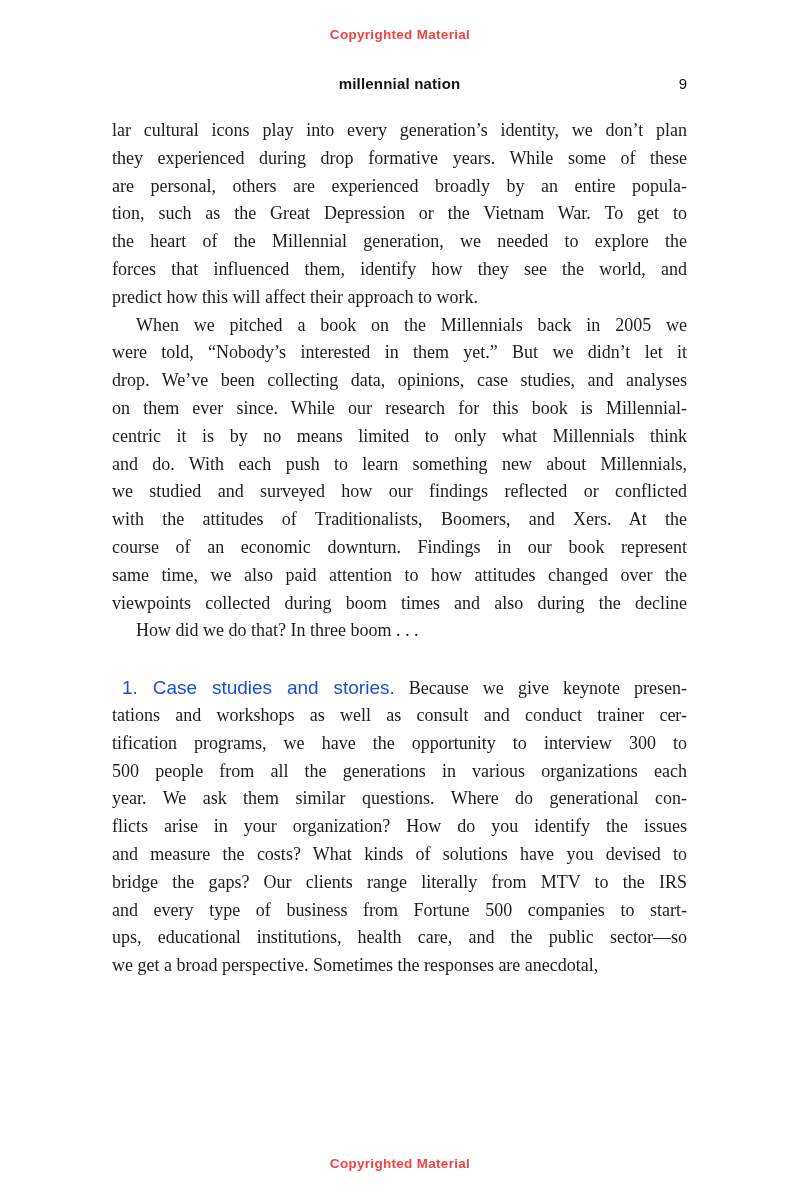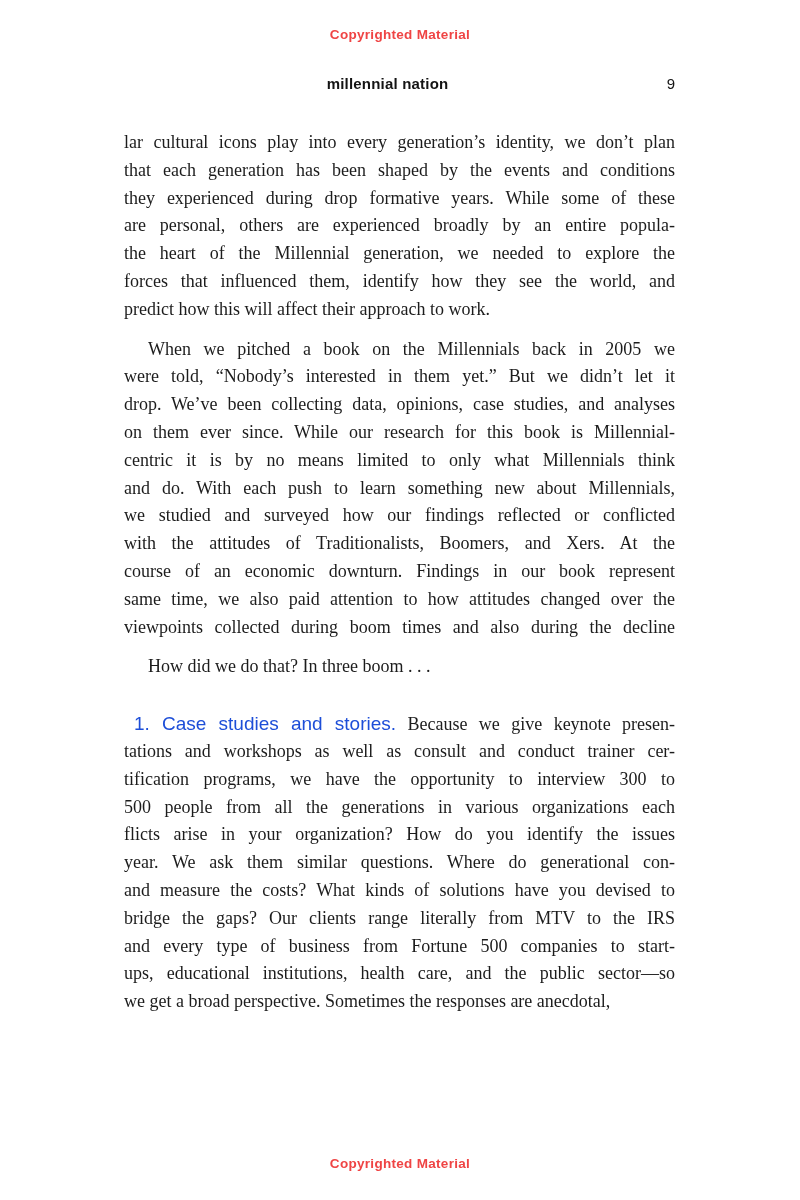--- a/index.html
+++ b/index.html
@@ -20,21 +20,21 @@
     font-weight: bold;
     font-size: 13.5px;
     letter-spacing: 0.3px;
     color: #ef4444;
   }
   .watermark.top { top: 27px; }
   .watermark.bottom { top: 1156px; }
   .running-header {
     position: absolute;
     top: 75px;
-    left: 100px;
+    left: 112px;
     width: 575px;
     text-align: center;
     font-family: "Liberation Sans", sans-serif;
     color: #141414;
   }
   .running-header .title {
     font-weight: bold;
     font-size: 15px;
     letter-spacing: 0.2px;
   }
@@ -47,21 +47,21 @@
   }
   .bodytext {
     position: absolute;
     top: 117px;
     left: 112px;
     width: 575px;
     font-size: 18px;
     line-height: 27.8px;
     color: #1c1c1c;
   }
-  .para { margin: 12px; }
+  .para { margin: 0; }
   .para.gap-before { margin-top: 29px; }
   .line {
     text-align: justify;
     text-align-last: justify;
     height: 27.8px;
     overflow: hidden;
   }
   .line.last { text-align-last: left; }
   .line.indent { text-indent: 24px; }
   .para.lead-para .line.indent { text-indent: 10px; }
@@ -79,23 +79,23 @@
   <div class="watermark top">Copyrighted Material</div>
 
   <div class="running-header">
     <span class="title">millennial nation</span>
     <span class="pagenum">9</span>
   </div>
 
   <div class="bodytext" id="bodytext">
       <div class="para">
         <div class="line">lar cultural icons play into every generation’s identity, we don’t plan</div>
-        <div class="line">that each generation has been shaped by the events and conditions</div>
         <div class="line">they experienced during drop formative years. While some of these</div>
         <div class="line">are personal, others are experienced broadly by an entire popula-</div>
+        <div class="line">tion, such as the Great Depression or the Vietnam War. To get to</div>
         <div class="line">the heart of the Millennial generation, we needed to explore the</div>
         <div class="line">forces that influenced them, identify how they see the world, and</div>
         <div class="line last">predict how this will affect their approach to work.</div>
       </div>
       <div class="para">
         <div class="line indent">When we pitched a book on the Millennials back in 2005 we</div>
         <div class="line">were told, “Nobody’s interested in them yet.” But we didn’t let it</div>
         <div class="line">drop. We’ve been collecting data, opinions, case studies, and analyses</div>
         <div class="line">on them ever since. While our research for this book is Millennial-</div>
         <div class="line">centric it is by no means limited to only what Millennials think</div>
@@ -107,22 +107,22 @@
         <div class="line">viewpoints collected during boom times and also during the decline</div>
       </div>
       <div class="para">
         <div class="line last indent">How did we do that? In three boom . . .</div>
       </div>
       <div class="para gap-before lead-para">
         <div class="line indent"><span class="lead">1. Case studies and stories.</span> Because we give keynote presen-</div>
         <div class="line">tations and workshops as well as consult and conduct trainer cer-</div>
         <div class="line">tification programs, we have the opportunity to interview 300 to</div>
         <div class="line">500 people from all the generations in various organizations each</div>
+        <div class="line">year. We ask them similar questions. Where do generational con-</div>
         <div class="line">flicts arise in your organization? How do you identify the issues</div>
-        <div class="line">year. We ask them similar questions. Where do generational con-</div>
         <div class="line">and measure the costs? What kinds of solutions have you devised to</div>
         <div class="line">bridge the gaps? Our clients range literally from MTV to the IRS</div>
         <div class="line">and every type of business from Fortune 500 companies to start-</div>
         <div class="line">ups, educational institutions, health care, and the public sector—so</div>
         <div class="line last">we get a broad perspective. Sometimes the responses are anecdotal,</div>
       </div>
     </div>
 
   <div class="watermark bottom">Copyrighted Material</div>
 

